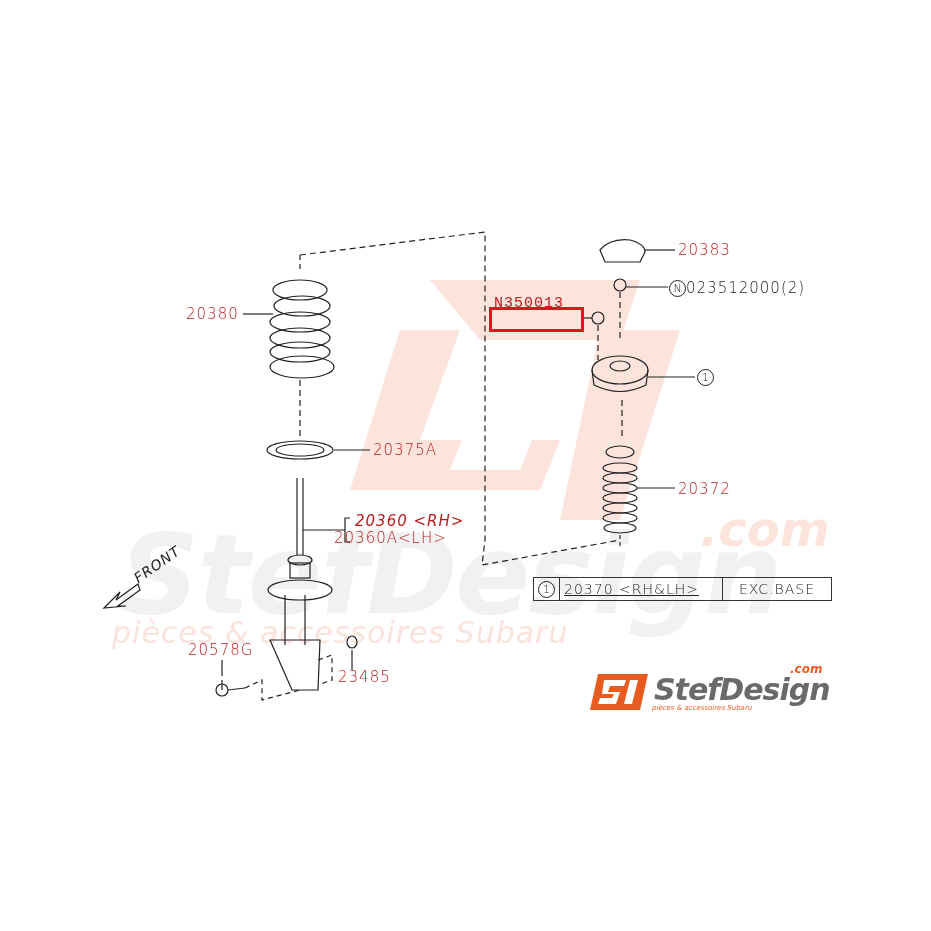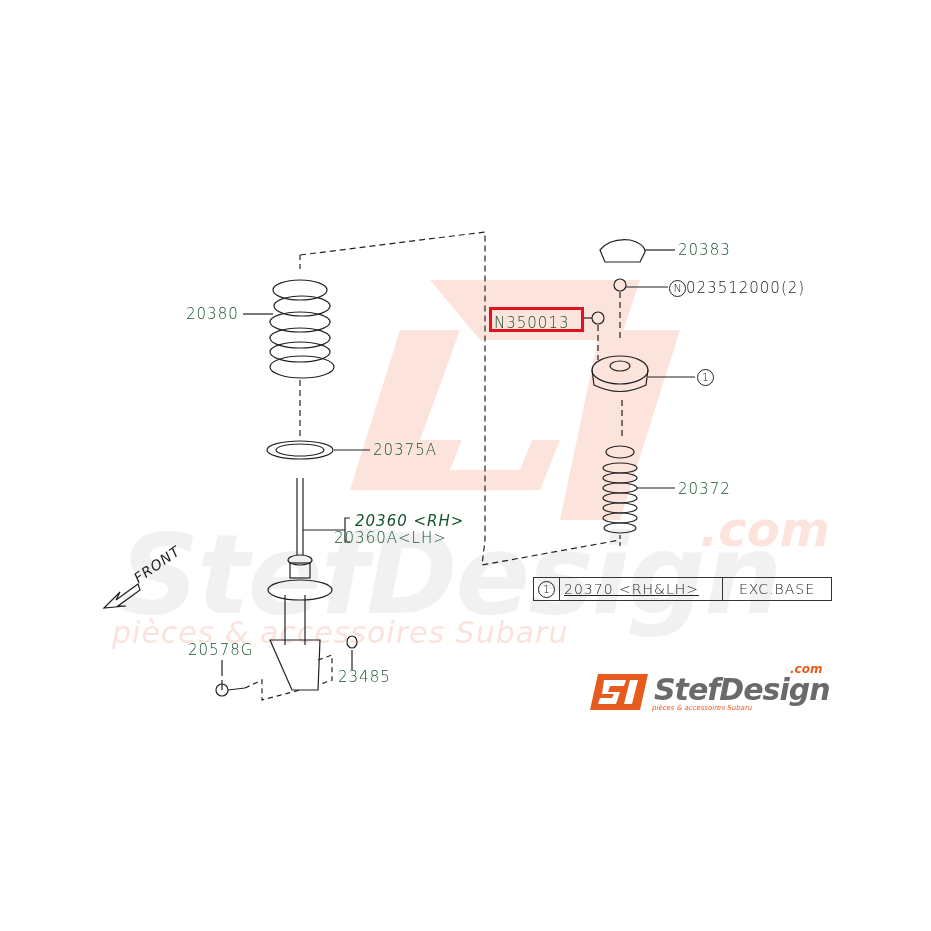--- a/index.html
+++ b/index.html
@@ -1,20 +1,20 @@
 <!DOCTYPE html>
 <html><head>
 <meta charset="utf-8">
 <style>
   html, body { margin: 0; padding: 0; background: #ffffff; }
   body { width: 931px; height: 931px; position: relative; overflow: hidden; font-family: "DejaVu Sans", sans-serif; }
   .canvas { position: absolute; left: 0; top: 0; width: 931px; height: 931px; }
-  .label { position: absolute; font-family: "DejaVu Sans", sans-serif; font-size: 15px; color: #14532d; letter-spacing: 1px; white-space: nowrap; line-height: 1; font-weight: 300; }
+  .label { position: absolute; font-family: "DejaVu Sans", sans-serif; font-size: 15px; color: #b91c1c; letter-spacing: 1px; white-space: nowrap; line-height: 1; font-weight: 300; }
   .hl-box { position: absolute; left: 489px; top: 307px; width: 95px; height: 25px; border: 3px solid #e3131e; box-sizing: border-box; }
-  .hl-label { left: 494px; top: 316px; }
+  .hl-label { left: 494px; top: 296px; font-family: Liberation Mono, monospace; }
   .note-table { position: absolute; left: 533px; top: 577px; height: 22px; border: 1px solid #333; display: flex; font-family: "DejaVu Sans", sans-serif; font-size: 14px; color: #222; letter-spacing: 1px; background: transparent; }
   .note-table .cell { display: flex; align-items: center; padding: 0 4px; border-right: 1px solid #333; line-height: 1; font-weight: 300; }
   .note-table .cell:last-child { border-right: none; }
   .circ { display: inline-flex; width: 15px; height: 15px; border: 1px solid #222; border-radius: 50%; align-items: center; justify-content: center; font-size: 11px; letter-spacing: 0; }
   .circ-label { position: absolute; display: flex; align-items: center; font-family: "DejaVu Sans", sans-serif; font-size: 15px; color: #222; letter-spacing: 1px; font-weight: 300; }
   .wm-text { position: absolute; font-family: "DejaVu Sans", sans-serif; font-style: italic; font-weight: bold; color: #f1f1f1; white-space: nowrap; line-height: 1; }
   .wm-sub { position: absolute; font-family: "DejaVu Sans", sans-serif; font-style: italic; color: #fbe3dd; white-space: nowrap; line-height: 1; font-size: 30px; letter-spacing: 1px; }
   .logo { position: absolute; left: 590px; top: 668px; width: 260px; height: 50px; }
   .logo-text { position: absolute; left: 64px; top: 4px; font-family: "DejaVu Sans", sans-serif; font-style: italic; font-weight: bold; font-size: 30px; color: #6a6a6a; letter-spacing: -1px; }
   .logo-com { position: absolute; left: 200px; top: -6px; font-family: "DejaVu Sans", sans-serif; font-style: italic; font-weight: bold; font-size: 12px; color: #e85b1f; }

